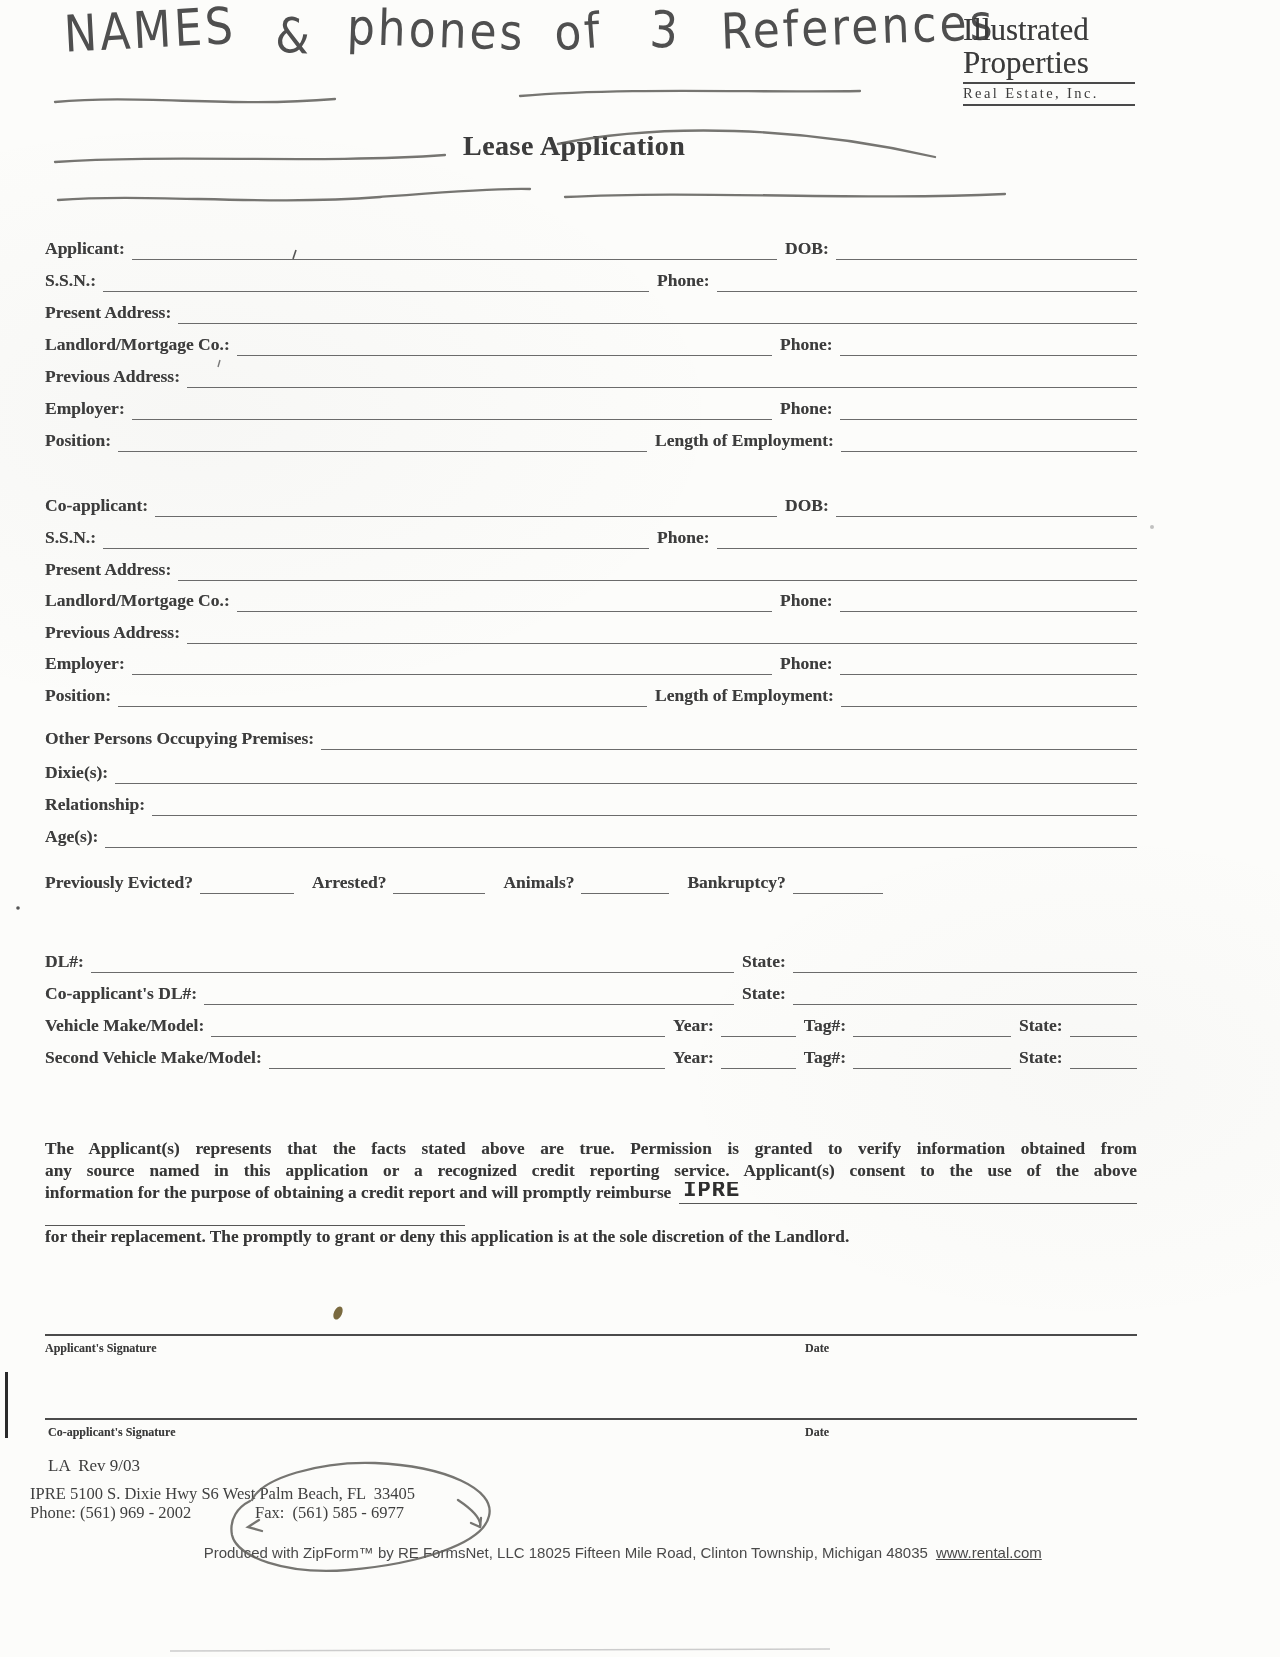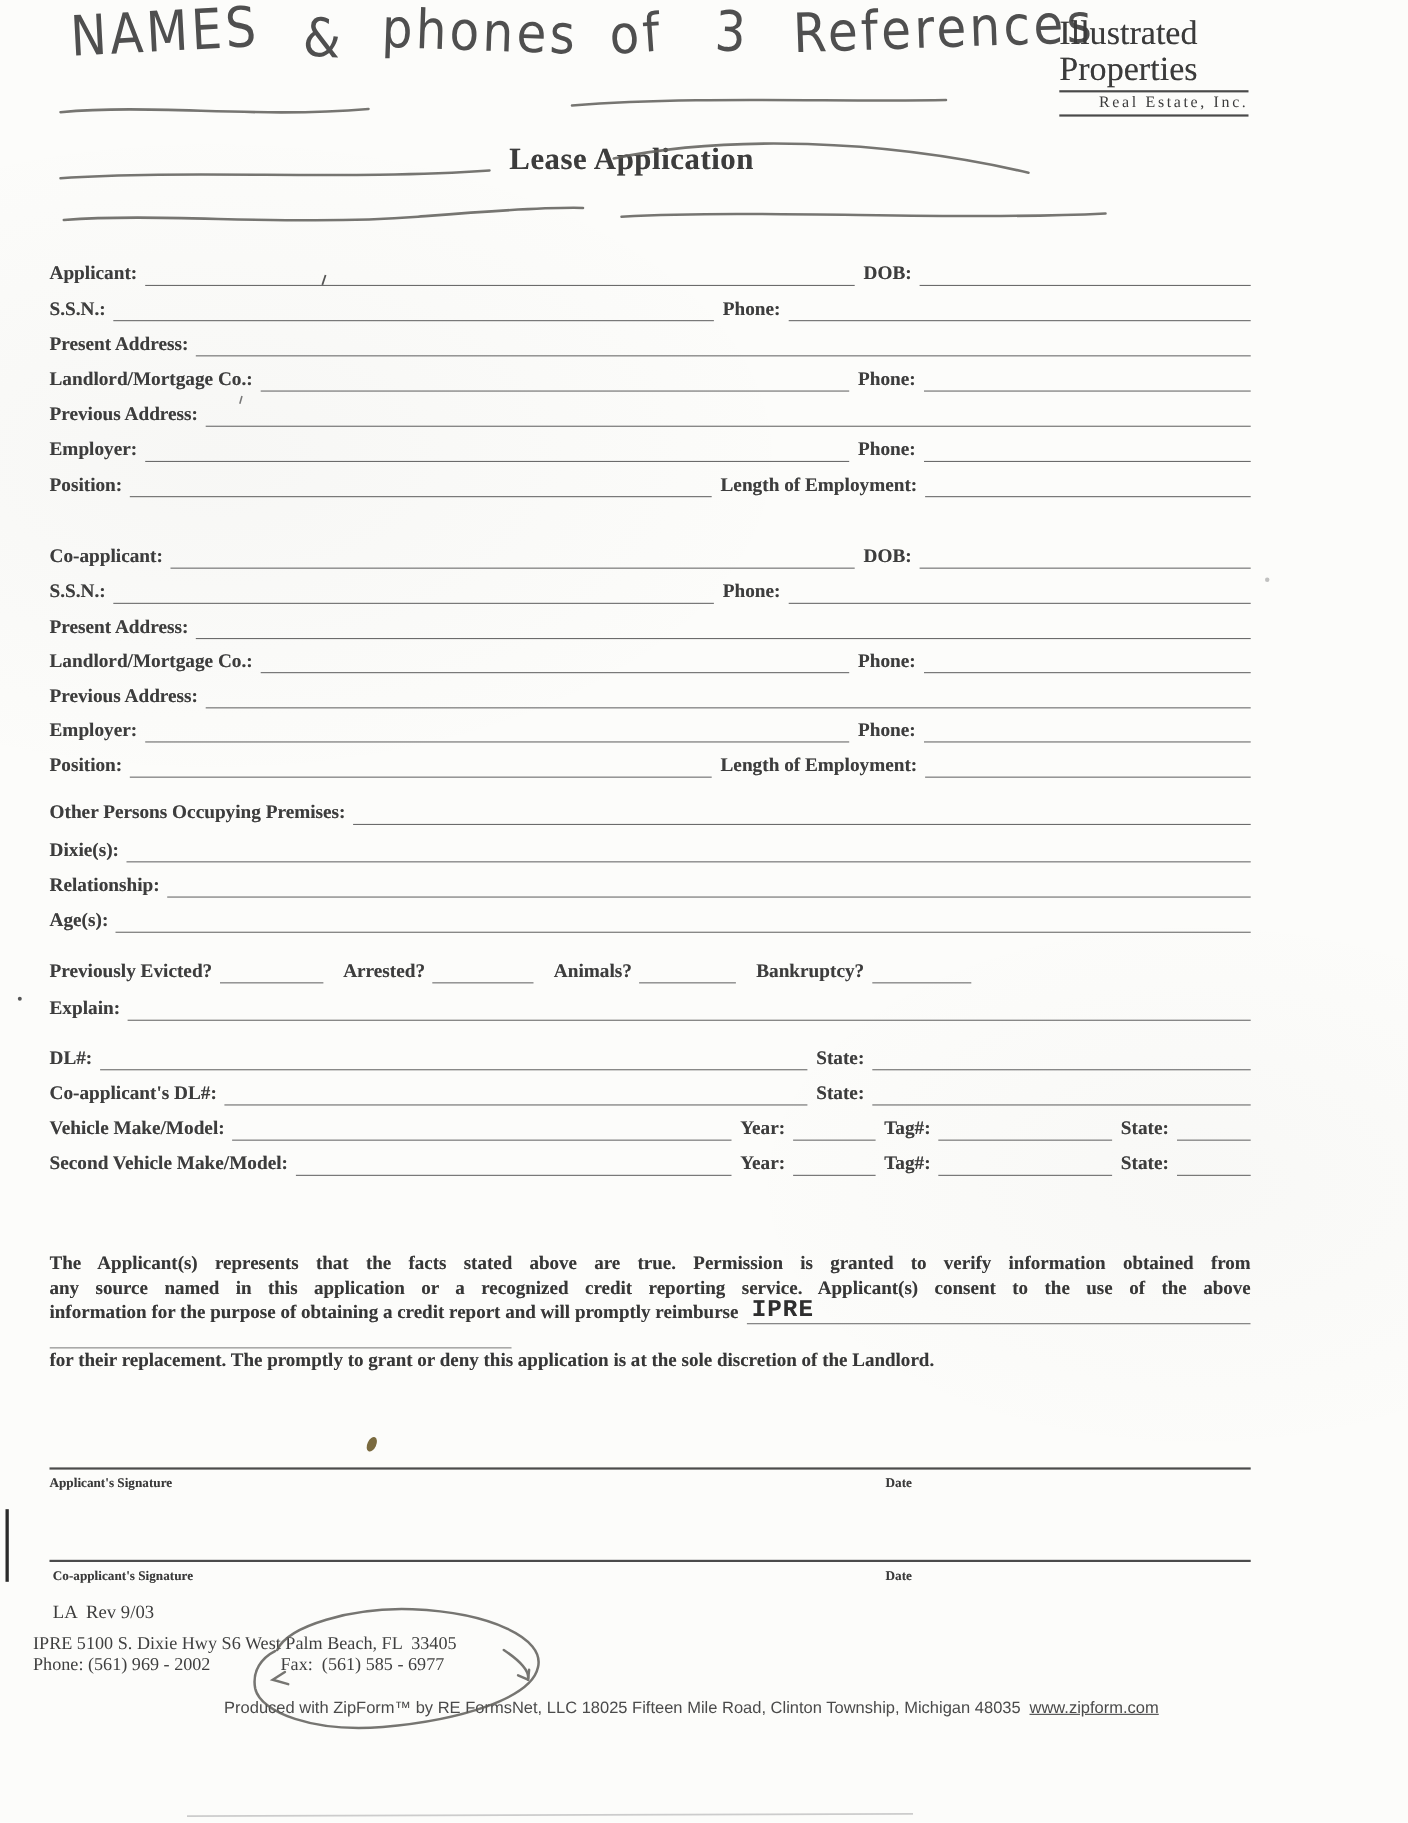--- a/index.html
+++ b/index.html
@@ -10,21 +10,21 @@
       #fcfcfa;
     font-family:"Liberation Serif",serif;color:#333;}
   
   .hw{position:absolute;left:64px;top:4px;display:flex;align-items:flex-start;
       font-family:"DejaVu Sans",sans-serif;color:#4f4f4f;font-size:44px;letter-spacing:3px;}
   .hw span{display:inline-block;transform-origin:center;}
   
   .logo{position:absolute;left:963px;top:14px;width:172px;color:#3b3b3b;}
   .logo .big{font-size:31px;line-height:1.06;text-shadow:0 0 .5px rgba(0,0,0,.4);}
   .logo .sub{margin-top:2px;border-top:2px solid #4a4a4a;border-bottom:2px solid #4a4a4a;
-      padding:1px 0 2px;font-size:14.5px;letter-spacing:2.4px;white-space:nowrap;text-align:right;}
+      padding:1px 0 2px;font-size:14.5px;letter-spacing:2.4px;white-space:nowrap;}
   .title{position:absolute;left:463px;top:130px;margin:0;font-size:28px;font-weight:700;
       color:#3c3c3c;letter-spacing:.5px;text-shadow:0 0 .5px rgba(0,0,0,.35);}
   
   .row{position:absolute;left:45px;width:1092px;height:26px;display:flex;align-items:flex-end;}
   .lbl{font-size:17.5px;font-weight:700;color:#3d3d3d;white-space:nowrap;line-height:1;
       padding:0 7px 3px 0;text-shadow:0 0 .5px rgba(0,0,0,.35);}
   .fl{flex:1 1 auto;border-bottom:1.7px solid #6b6b6b;height:100%;margin-right:8px;}
   .row .fl:last-child{margin-right:0;}
   .grp{display:flex;align-items:flex-end;height:100%;flex:0 0 auto;}
   .grp .fl:last-child{margin-right:0;}
@@ -190,24 +190,20 @@
 
   <div class="row" style="top:868px">
     <span class="lbl">Previously Evicted?</span>
     <span class="fl sh" style="flex:0 0 94px"></span>
     <span class="lbl">Arrested?</span>
     <span class="fl sh" style="flex:0 0 92px"></span>
     <span class="lbl">Animals?</span>
     <span class="fl sh" style="flex:0 0 88px"></span>
     <span class="lbl">Bankruptcy?</span>
     <span class="fl sh" style="flex:0 0 90px"></span>
-  </div>
-  <div class="row" style="top:902px">
-    <span class="lbl">Explain:</span>
-    <span class="fl"></span>
   </div>
 
   <div class="row" style="top:947px">
     <span class="lbl">DL#:</span>
     <span class="fl"></span>
     <span class="grp" style="width:395px">
       <span class="lbl">State:</span>
       <span class="fl"></span>
     </span>
   </div>
@@ -267,21 +263,21 @@
   <div class="hr" style="top:1418px"></div>
   <div class="siglabel" style="left:48px;top:1425px">Co-applicant's Signature</div>
   <div class="siglabel" style="left:805px;top:1425px">Date</div>
 
   <div class="rev">LA  Rev 9/03</div>
 
   <div class="foot" style="left:30px;top:1484px">IPRE 5100 S. Dixie Hwy S6 West Palm Beach, FL  33405</div>
   <div class="foot" style="left:30px;top:1503px">Phone: (561) 969 - 2002</div>
   <div class="foot" style="left:255px;top:1503px">Fax:  (561) 585 - 6977</div>
   <div class="produced">
-    <span>Produced with ZipForm™ by RE FormsNet, LLC 18025 Fifteen Mile Road, Clinton Township, Michigan 48035</span><span class="link">www.zipform.com</span>
+    <span>Produced with ZipForm™ by RE FormsNet, LLC 18025 Fifteen Mile Road, Clinton Township, Michigan 48035</span><span class="link">www.rental.com</span>
   </div>
 
   <svg class="pen" width="1280" height="1657" viewBox="0 0 1280 1657">
     <g fill="none" stroke="#5f5e5a" stroke-width="2.3" stroke-linecap="round" opacity="0.85">
       <path d="M55,102 C140,94 230,108 335,99"></path>
       <path d="M520,96 C630,87 760,93 860,91"></path>
       <path d="M558,144 C660,123 800,126 935,157"></path>
       <path d="M55,162 C170,154 320,164 445,155"></path>
       <path d="M58,200 C150,193 260,206 380,197 C430,193 490,188 530,189"></path>
       <path d="M565,197 C700,190 860,201 1005,194"></path>

